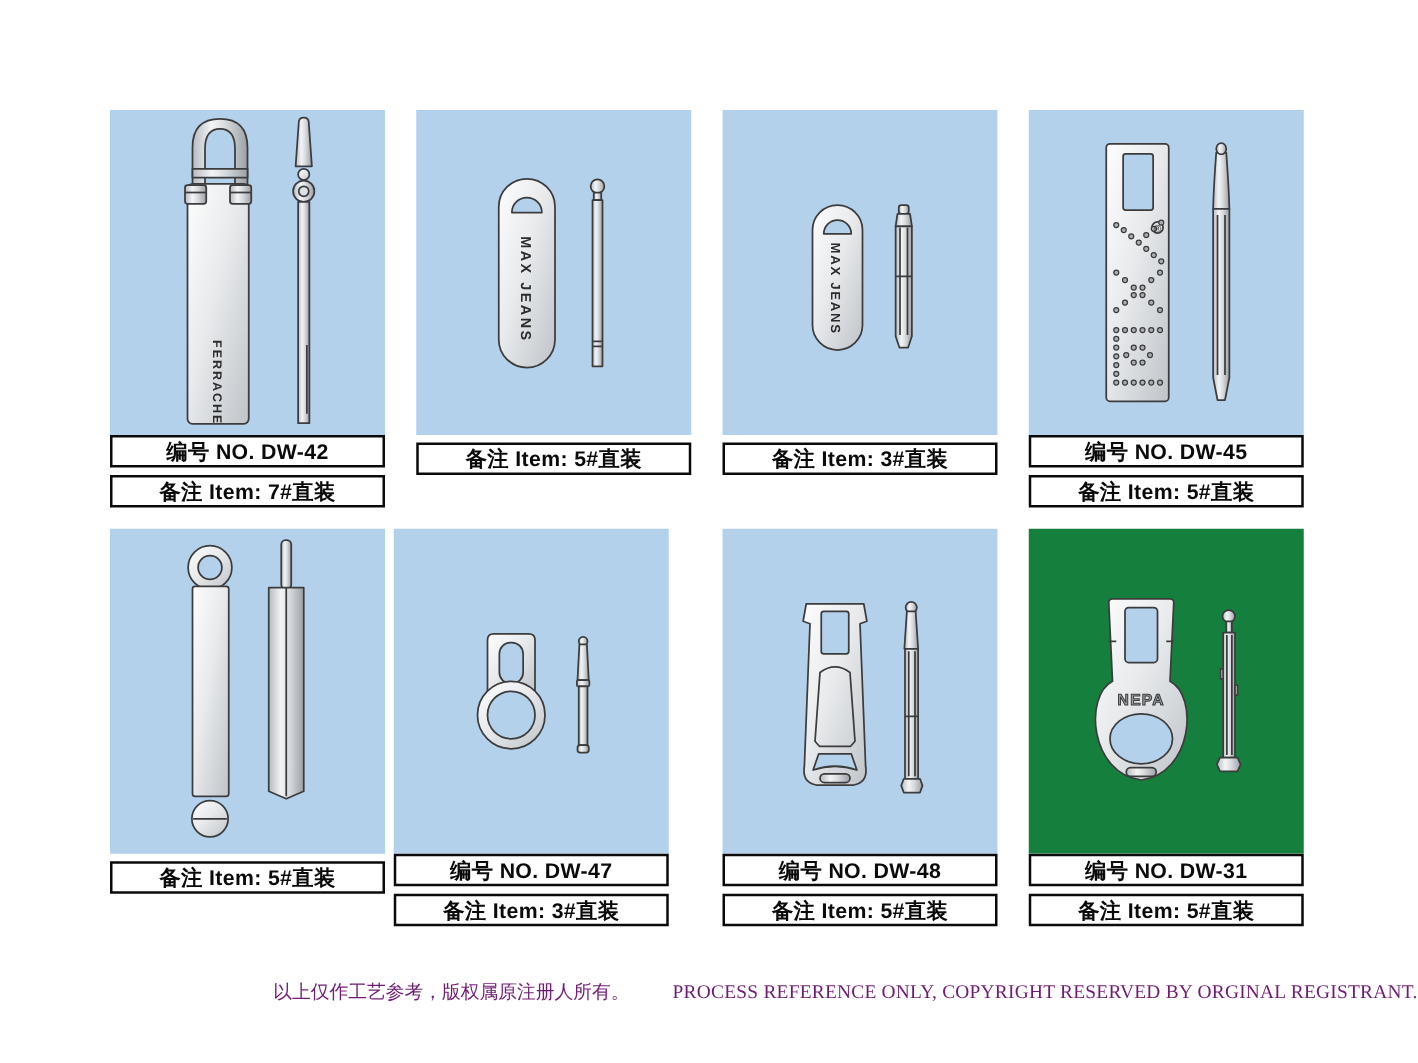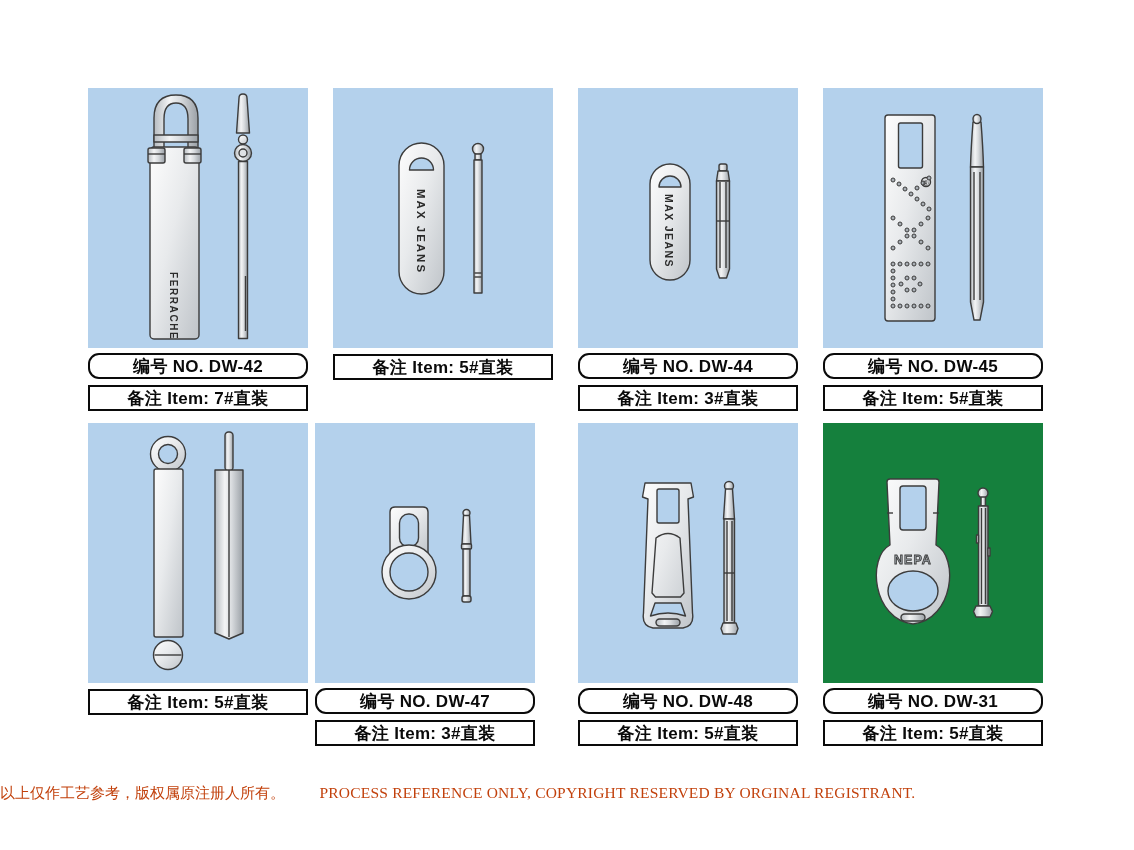--- a/index.html
+++ b/index.html
@@ -4,23 +4,23 @@
 <style>
   html,body{margin:0;padding:0;}
   body{width:1134px;height:850px;background:#ffffff;font-family:"Liberation Sans",sans-serif;}
   .sheet{position:relative;width:1134px;height:850px;background:#fff;overflow:hidden;}
   .cell{position:absolute;width:220px;}
   .panel{width:220px;height:260px;background:#b4d1ec;}
   .panel svg{display:block;}
   .lbox{box-sizing:border-box;width:220px;height:26px;border:2px solid #0a0a0a;background:#fff;
         display:flex;align-items:center;justify-content:center;
         font-size:17px;font-weight:bold;color:#0a0a0a;letter-spacing:0.3px;white-space:nowrap;}
-  .l1{margin-top:5px;border-radius:11px;}
+  .l1{}
   .l2{margin-top:6px;}
-  .footer{position:absolute;left:0;right:0;top:784px;text-align:left;color:#c2410c;white-space:nowrap;}
+  .footer{position:absolute;left:0;right:0;top:784px;text-align:right;color:#701a75;white-space:nowrap;}
   .footer .cn{font-family:"Liberation Sans",sans-serif;font-size:15px;}
   .footer .en{font-family:"Liberation Serif",serif;font-size:15.5px;margin-left:30px;letter-spacing:0.2px;}
   svg text{font-family:"Liberation Sans",sans-serif;}
 </style>
 </head>
 <body>
 
 <div class="sheet">
 
   <div class="cell" style="left:88px;top:88px">
@@ -88,21 +88,20 @@
           <rect x="141" y="76" width="8" height="7" rx="2" fill="url(#gRod)"></rect>
           <path d="M140 83 L150 83 L151.5 93 L138.5 93 Z" fill="url(#gRod)"></path>
           <path d="M138.5 93 L151.5 93 L151.5 181 L148.5 190 L141.5 190 L138.5 181 Z" fill="url(#gRod)"></path>
           <line x1="142" y1="94" x2="142" y2="180"></line>
           <line x1="148" y1="94" x2="148" y2="180"></line>
           <line x1="138.5" y1="133" x2="151.5" y2="133"></line>
         </g>
         <text transform="translate(87 106) rotate(90)" font-size="10.5" font-weight="bold" letter-spacing="1.4" fill="#2b2b2b">MAX JEANS</text>
       </svg>
     </div>
-    <div class="lbox l1">编号 NO. DW-44</div>
     <div class="lbox l2">备注 Item: 3#直装</div>
   </div>
 
   <div class="cell" style="left:823px;top:88px">
     <div class="panel" style="background: rgb(180, 209, 236);">
       <svg width="220" height="260" viewBox="0 0 220 260">
         <g stroke="#3c3c3c" stroke-width="1.4" stroke-linejoin="round" fill="none">
           <rect x="62" y="27" width="50" height="206" rx="3" fill="url(#gMetal)"></rect>
           <rect x="75.5" y="35" width="24" height="45" rx="2" fill="#b4d1ec"></rect>
           <circle cx="103" cy="94" r="4.5"></circle>

